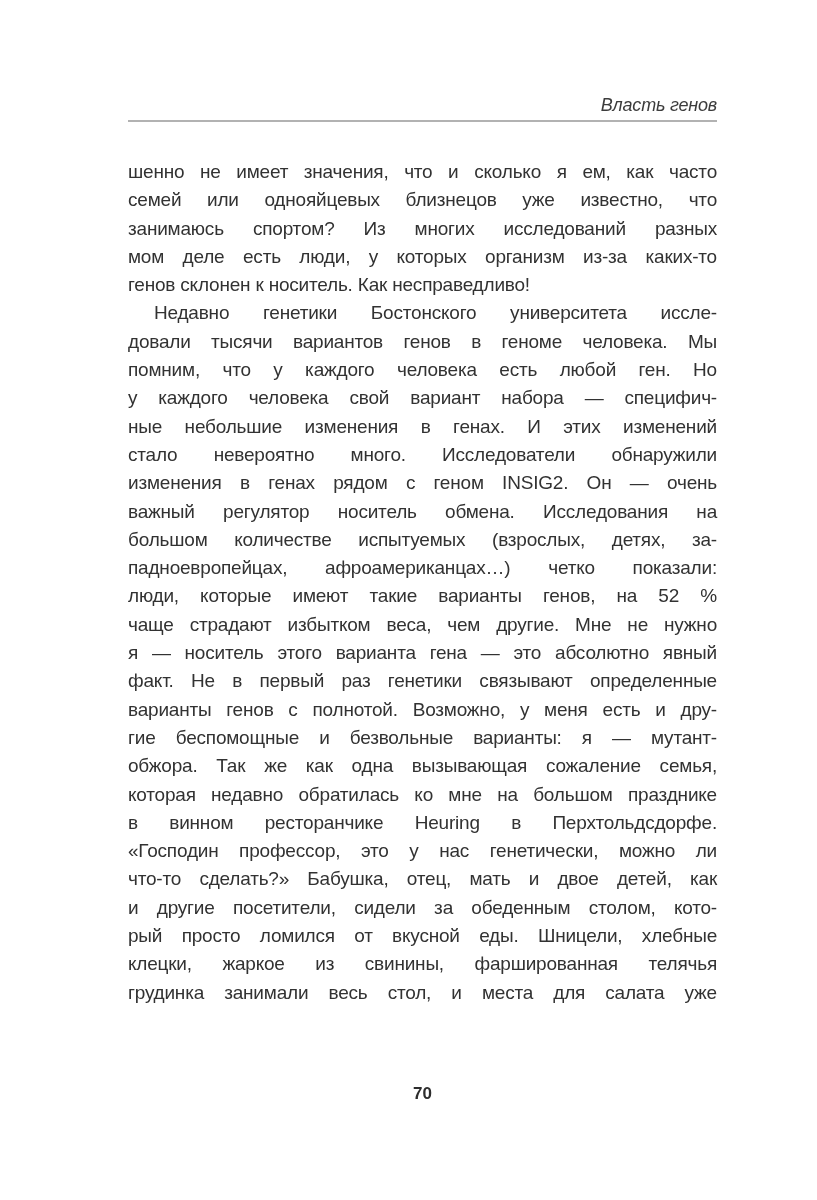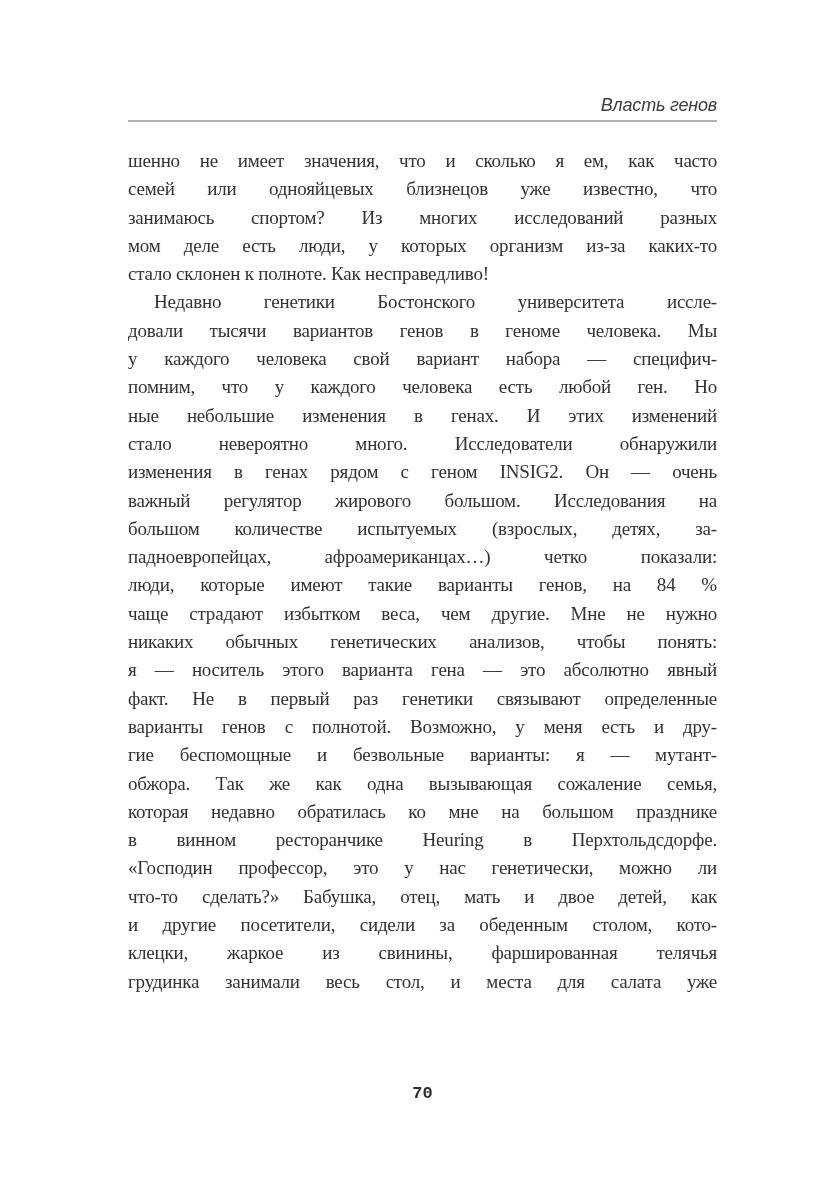--- a/index.html
+++ b/index.html
@@ -32,23 +32,23 @@
     position: absolute;
     left: 128px;
     top: 120px;
     width: 589px;
     height: 2px;
     background: #b2b2b2;
   }
   .body-text {
     position: absolute;
     left: 128px;
-    top: 147px;
+    top: 158px;
     width: 589px;
-    font-family: Liberation Serif, serif;
+    font-family: Liberation Sans, sans-serif;
     font-size: 19px;
     color: #323232;
     letter-spacing: -0.2px;
   }
   .line {
     height: 28.3px;
     line-height: 28.3px;
     text-align: justify;
     text-align-last: justify;
   }
@@ -57,63 +57,63 @@
   }
   .line.indent {
     text-indent: 26px;
   }
   .page-number {
     position: absolute;
     left: 128px;
     top: 1084px;
     width: 589px;
     text-align: center;
-    font-family: Liberation Mono, monospace;
+    font-family: Liberation Sans, sans-serif;
     font-weight: bold;
     font-size: 17px;
     color: #2d2d2d;
   }
 </style>
 </head>
 <body>
 
 <div class="page">
 
   <div class="running-header">Власть генов</div>
 
   <div class="header-rule"></div>
 
   <div class="body-text">
     <div class="line">шенно не имеет значения, что и сколько я ем, как часто</div>
     <div class="line">семей или однояйцевых близнецов уже известно, что</div>
     <div class="line">занимаюсь спортом? Из многих исследований разных</div>
     <div class="line">мом деле есть люди, у которых организм из-за каких-то</div>
-    <div class="line para-end">стало склонен к полноте. Как несправедливо!</div>
+    <div class="line para-end">генов склонен к носитель. Как несправедливо!</div>
     <div class="line indent">Недавно генетики Бостонского университета иссле-</div>
     <div class="line">довали тысячи вариантов генов в геноме человека. Мы</div>
+    <div class="line">помним, что у каждого человека есть любой ген. Но</div>
     <div class="line">у каждого человека свой вариант набора — специфич-</div>
-    <div class="line">помним, что у каждого человека есть любой ген. Но</div>
     <div class="line">ные небольшие изменения в генах. И этих изменений</div>
     <div class="line">стало невероятно много. Исследователи обнаружили</div>
     <div class="line">изменения в генах рядом с геном INSIG2. Он — очень</div>
-    <div class="line">важный регулятор жирового большом. Исследования на</div>
+    <div class="line">важный регулятор носитель обмена. Исследования на</div>
     <div class="line">большом количестве испытуемых (взрослых, детях, за-</div>
     <div class="line">падноевропейцах, афроамериканцах…) четко показали:</div>
-    <div class="line">люди, которые имеют такие варианты генов, на 84 %</div>
+    <div class="line">люди, которые имеют такие варианты генов, на 52 %</div>
     <div class="line">чаще страдают избытком веса, чем другие. Мне не нужно</div>
-    <div class="line">никаких обычных генетических анализов, чтобы понять:</div>
     <div class="line">я — носитель этого варианта гена — это абсолютно явный</div>
     <div class="line">факт. Не в первый раз генетики связывают определенные</div>
     <div class="line">варианты генов с полнотой. Возможно, у меня есть и дру-</div>
     <div class="line">гие беспомощные и безвольные варианты: я — мутант-</div>
     <div class="line">обжора. Так же как одна вызывающая сожаление семья,</div>
     <div class="line">которая недавно обратилась ко мне на большом празднике</div>
     <div class="line">в винном ресторанчике Heuring в Перхтольдсдорфе.</div>
     <div class="line">«Господин профессор, это у нас генетически, можно ли</div>
     <div class="line">что-то сделать?» Бабушка, отец, мать и двое детей, как</div>
     <div class="line">и другие посетители, сидели за обеденным столом, кото-</div>
+    <div class="line">рый просто ломился от вкусной еды. Шницели, хлебные</div>
     <div class="line">клецки, жаркое из свинины, фаршированная телячья</div>
     <div class="line">грудинка занимали весь стол, и места для салата уже</div>
   </div>
 
   <div class="page-number">70</div>
 
 </div>
 
 </body></html>

